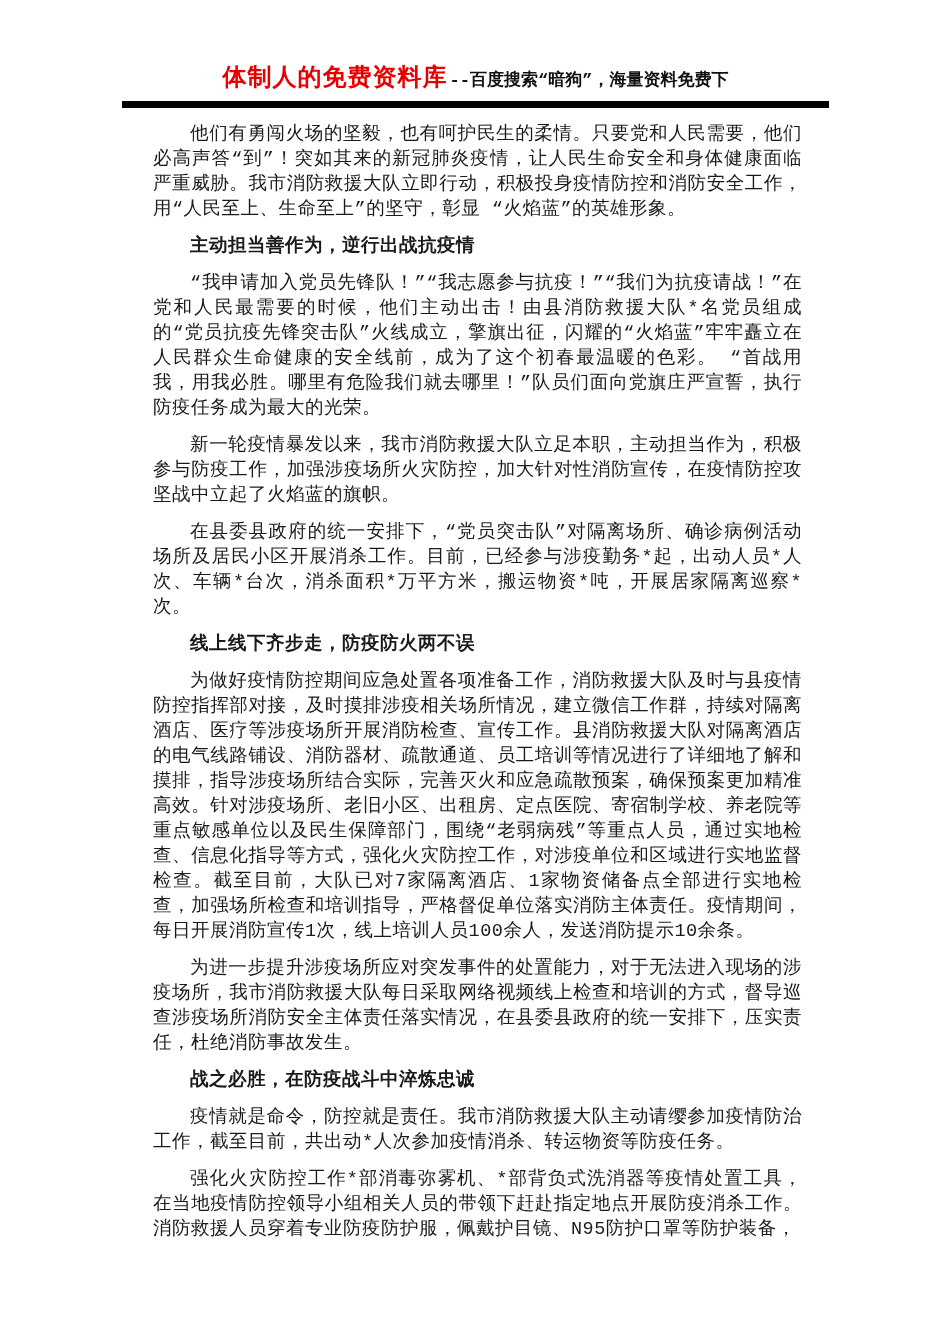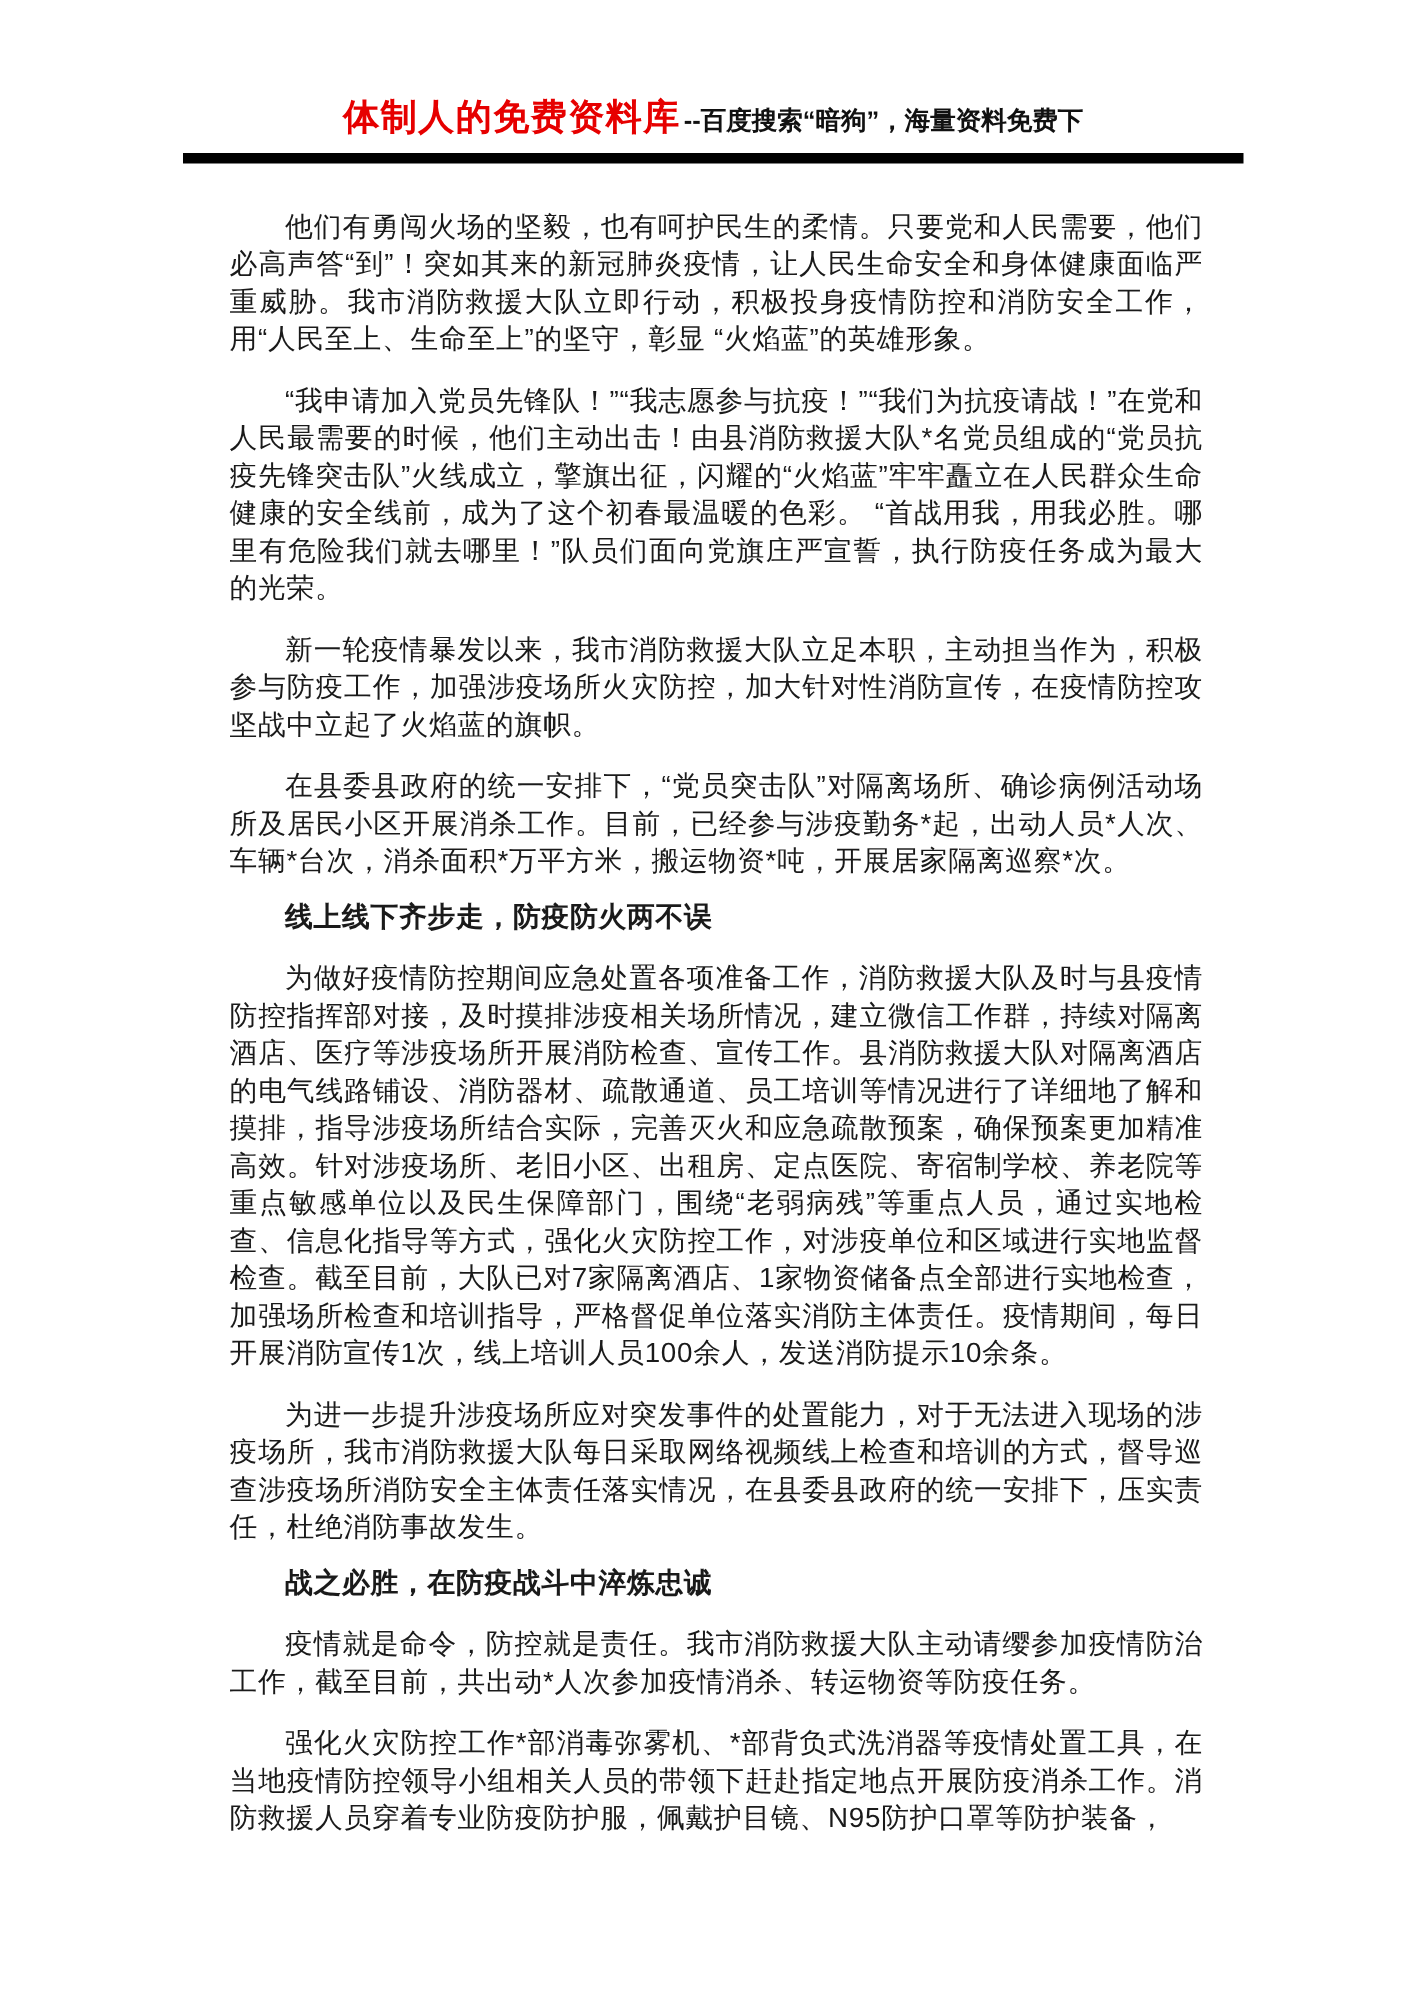--- a/index.html
+++ b/index.html
@@ -8,21 +8,21 @@
     background: #ffffff;
   }
   .page {
     position: relative;
     width: 934px;
     height: 1344px;
     margin: 0 auto;
     background: #ffffff;
     box-sizing: border-box;
     overflow: hidden;
-    font-family: Liberation Sans, sans-serif;
+    font-family: Liberation Mono, monospace;
     color: #1a1a1a;
   }
   .doc-header {
     position: absolute;
     top: 64px;
     left: 114px;
     right: 113px;
   }
   .header-line {
     text-align: center;
@@ -49,21 +49,21 @@
     position: absolute;
     top: 122px;
     left: 145px;
     right: 140px;
     font-size: 18.5px;
     line-height: 25px;
     letter-spacing: 0.5px;
     text-align: justify;
   }
   .para {
-    margin: 16px 0 12px 0;
+    margin: 0 0 12px 0;
     text-indent: 2em;
   }
   .sec-heading {
     margin: 0 0 12px 0;
     font-size: 18.5px;
     font-weight: 700;
     text-indent: 2em;
   }
 </style>
 </head>
@@ -72,20 +72,21 @@
 <div class="page">
   <header class="doc-header">
     <div class="header-line">
       <span class="brand" style="color: rgb(230, 0, 0);">体制人的免费资料库</span><span class="tagline">--百度搜索“暗狗”，海量资料免费下</span>
     </div>
     <div class="header-rule" style="background: rgb(0, 0, 0);"></div>
   </header>
 
   <main class="doc-body" style="color: rgb(26, 26, 26);">
       <p class="para">他们有勇闯火场的坚毅，也有呵护民生的柔情。只要党和人民需要，他们必高声答“到”！突如其来的新冠肺炎疫情，让人民生命安全和身体健康面临严重威胁。我市消防救援大队立即行动，积极投身疫情防控和消防安全工作，用“人民至上、生命至上”的坚守，彰显 “火焰蓝”的英雄形象。</p>
+      <h2 class="sec-heading">主动担当善作为，逆行出战抗疫情</h2>
       <p class="para">“我申请加入党员先锋队！”“我志愿参与抗疫！”“我们为抗疫请战！”在党和人民最需要的时候，他们主动出击！由县消防救援大队*名党员组成的“党员抗疫先锋突击队”火线成立，擎旗出征，闪耀的“火焰蓝”牢牢矗立在人民群众生命健康的安全线前，成为了这个初春最温暖的色彩。 “首战用我，用我必胜。哪里有危险我们就去哪里！”队员们面向党旗庄严宣誓，执行防疫任务成为最大的光荣。</p>
       <p class="para">新一轮疫情暴发以来，我市消防救援大队立足本职，主动担当作为，积极参与防疫工作，加强涉疫场所火灾防控，加大针对性消防宣传，在疫情防控攻坚战中立起了火焰蓝的旗帜。</p>
       <p class="para">在县委县政府的统一安排下，“党员突击队”对隔离场所、确诊病例活动场所及居民小区开展消杀工作。目前，已经参与涉疫勤务*起，出动人员*人次、车辆*台次，消杀面积*万平方米，搬运物资*吨，开展居家隔离巡察*次。</p>
       <h2 class="sec-heading">线上线下齐步走，防疫防火两不误</h2>
       <p class="para">为做好疫情防控期间应急处置各项准备工作，消防救援大队及时与县疫情防控指挥部对接，及时摸排涉疫相关场所情况，建立微信工作群，持续对隔离酒店、医疗等涉疫场所开展消防检查、宣传工作。县消防救援大队对隔离酒店的电气线路铺设、消防器材、疏散通道、员工培训等情况进行了详细地了解和摸排，指导涉疫场所结合实际，完善灭火和应急疏散预案，确保预案更加精准高效。针对涉疫场所、老旧小区、出租房、定点医院、寄宿制学校、养老院等重点敏感单位以及民生保障部门，围绕“老弱病残”等重点人员，通过实地检查、信息化指导等方式，强化火灾防控工作，对涉疫单位和区域进行实地监督检查。截至目前，大队已对7家隔离酒店、1家物资储备点全部进行实地检查，加强场所检查和培训指导，严格督促单位落实消防主体责任。疫情期间，每日开展消防宣传1次，线上培训人员100余人，发送消防提示10余条。</p>
       <p class="para">为进一步提升涉疫场所应对突发事件的处置能力，对于无法进入现场的涉疫场所，我市消防救援大队每日采取网络视频线上检查和培训的方式，督导巡查涉疫场所消防安全主体责任落实情况，在县委县政府的统一安排下，压实责任，杜绝消防事故发生。</p>
       <h2 class="sec-heading">战之必胜，在防疫战斗中淬炼忠诚</h2>
       <p class="para">疫情就是命令，防控就是责任。我市消防救援大队主动请缨参加疫情防治工作，截至目前，共出动*人次参加疫情消杀、转运物资等防疫任务。</p>
       <p class="para">强化火灾防控工作*部消毒弥雾机、*部背负式洗消器等疫情处置工具，在当地疫情防控领导小组相关人员的带领下赶赴指定地点开展防疫消杀工作。消防救援人员穿着专业防疫防护服，佩戴护目镜、N95防护口罩等防护装备，</p>
     </main>

